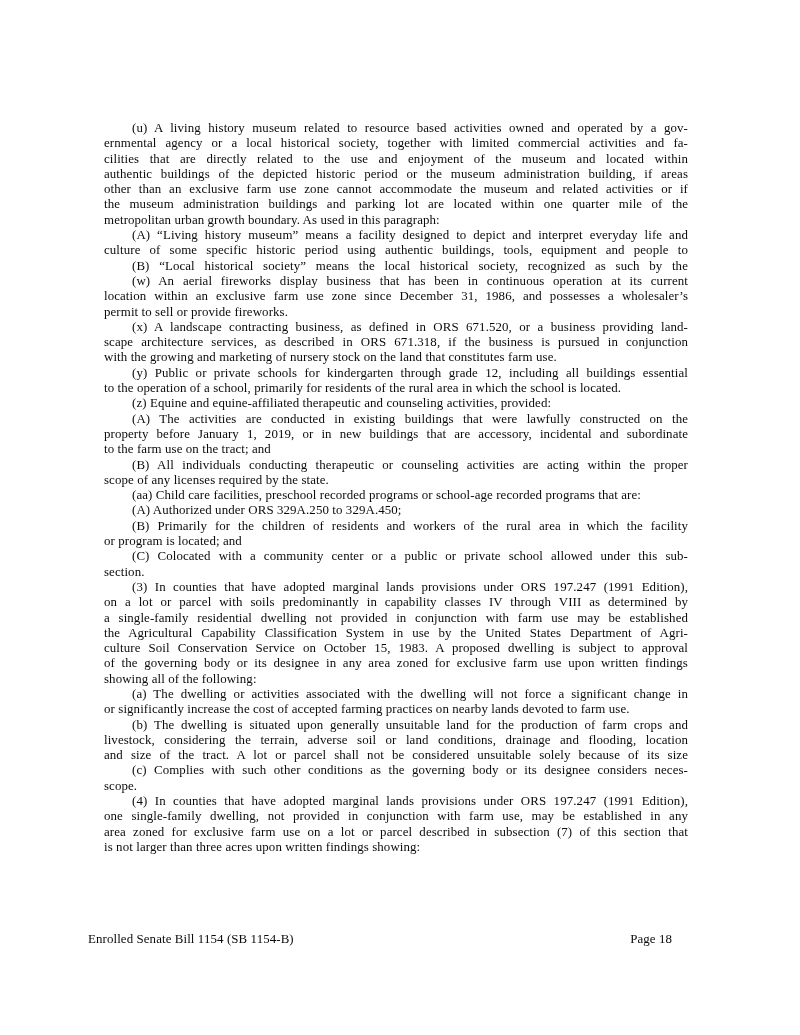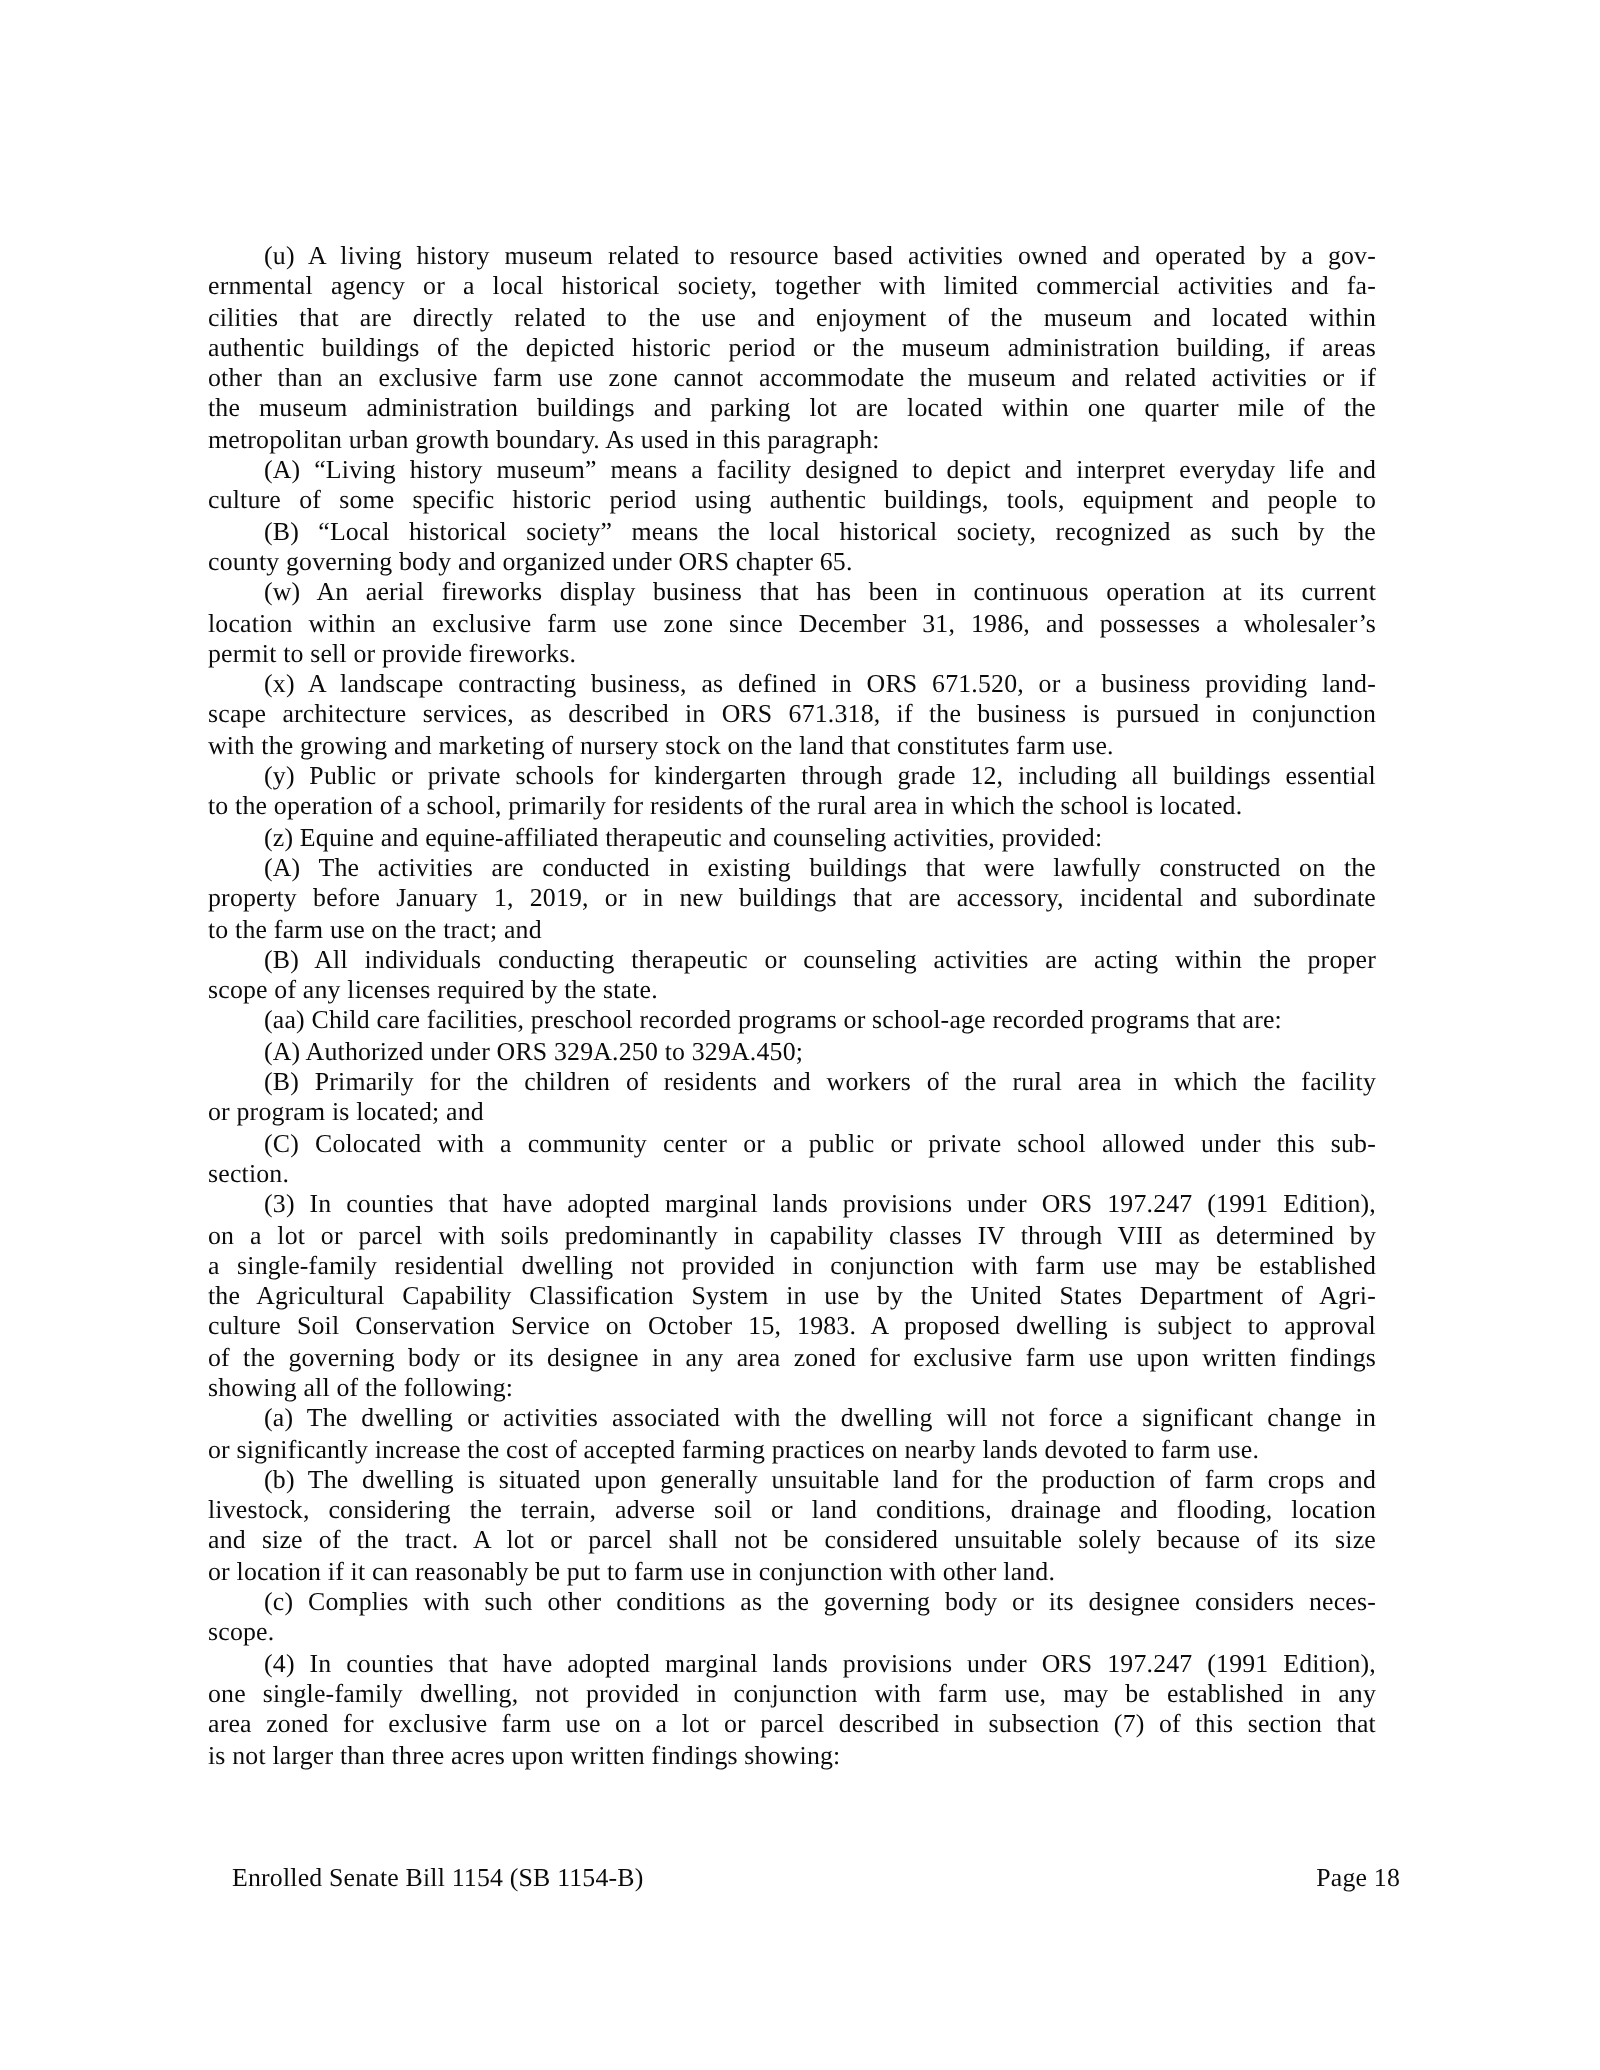--- a/index.html
+++ b/index.html
@@ -33,21 +33,21 @@
     letter-spacing: 0.1px;
   }
   .line.first {
     text-indent: 28px;
   }
   .line.last {
     text-align-last: left;
   }
   .footer {
     position: absolute;
-    left: 116px;
+    left: 88px;
     top: 896px;
     width: 584px;
     display: flex;
     justify-content: space-between;
     font-size: 12.9px;
     line-height: 15.3px;
     letter-spacing: 0.1px;
     align-items: flex-end;
   }
 </style>
@@ -64,21 +64,20 @@
         <div class="line">other than an exclusive farm use zone cannot accommodate the museum and related activities or if</div>
         <div class="line">the museum administration buildings and parking lot are located within one quarter mile of the</div>
         <div class="line last">metropolitan urban growth boundary. As used in this paragraph:</div>
       </div>
       <div class="paragraph">
         <div class="line first">(A) “Living history museum” means a facility designed to depict and interpret everyday life and</div>
         <div class="line">culture of some specific historic period using authentic buildings, tools, equipment and people to</div>
       </div>
       <div class="paragraph">
         <div class="line first">(B) “Local historical society” means the local historical society, recognized as such by the</div>
-        <div class="line last">county governing body and organized under ORS chapter 65.</div>
       </div>
       <div class="paragraph">
         <div class="line first">(w) An aerial fireworks display business that has been in continuous operation at its current</div>
         <div class="line">location within an exclusive farm use zone since December 31, 1986, and possesses a wholesaler’s</div>
         <div class="line last">permit to sell or provide fireworks.</div>
       </div>
       <div class="paragraph">
         <div class="line first">(x) A landscape contracting business, as defined in ORS 671.520, or a business providing land-</div>
         <div class="line">scape architecture services, as described in ORS 671.318, if the business is pursued in conjunction</div>
         <div class="line last">with the growing and marketing of nursery stock on the land that constitutes farm use.</div>
@@ -123,21 +122,20 @@
         <div class="line last">showing all of the following:</div>
       </div>
       <div class="paragraph">
         <div class="line first">(a) The dwelling or activities associated with the dwelling will not force a significant change in</div>
         <div class="line last">or significantly increase the cost of accepted farming practices on nearby lands devoted to farm use.</div>
       </div>
       <div class="paragraph">
         <div class="line first">(b) The dwelling is situated upon generally unsuitable land for the production of farm crops and</div>
         <div class="line">livestock, considering the terrain, adverse soil or land conditions, drainage and flooding, location</div>
         <div class="line">and size of the tract. A lot or parcel shall not be considered unsuitable solely because of its size</div>
-        <div class="line last">or location if it can reasonably be put to farm use in conjunction with other land.</div>
       </div>
       <div class="paragraph">
         <div class="line first">(c) Complies with such other conditions as the governing body or its designee considers neces-</div>
         <div class="line last">scope.</div>
       </div>
       <div class="paragraph">
         <div class="line first">(4) In counties that have adopted marginal lands provisions under ORS 197.247 (1991 Edition),</div>
         <div class="line">one single-family dwelling, not provided in conjunction with farm use, may be established in any</div>
         <div class="line">area zoned for exclusive farm use on a lot or parcel described in subsection (7) of this section that</div>
         <div class="line last">is not larger than three acres upon written findings showing:</div>

